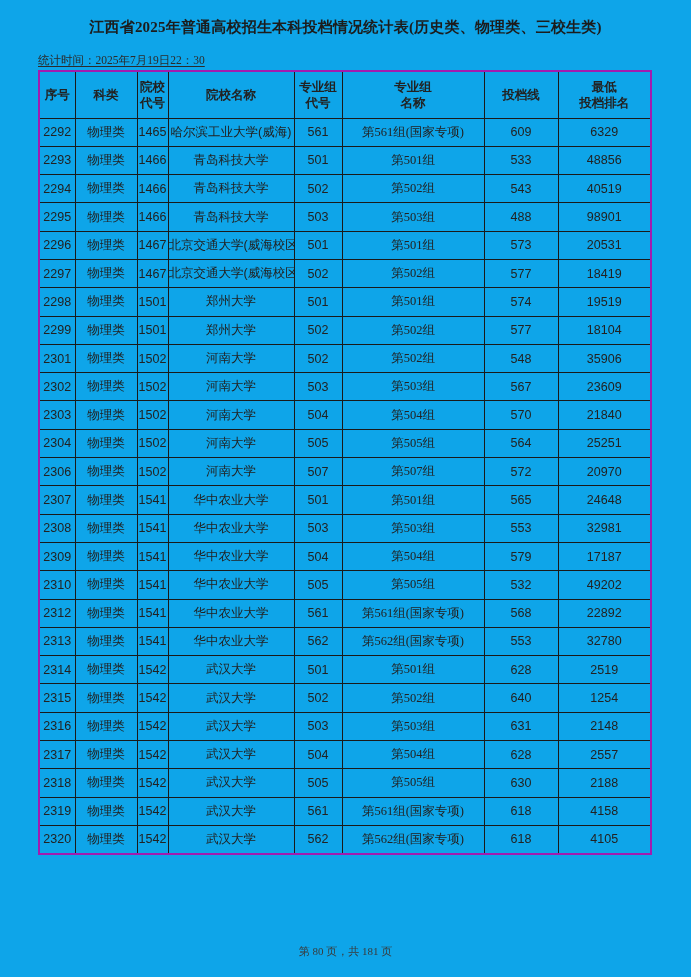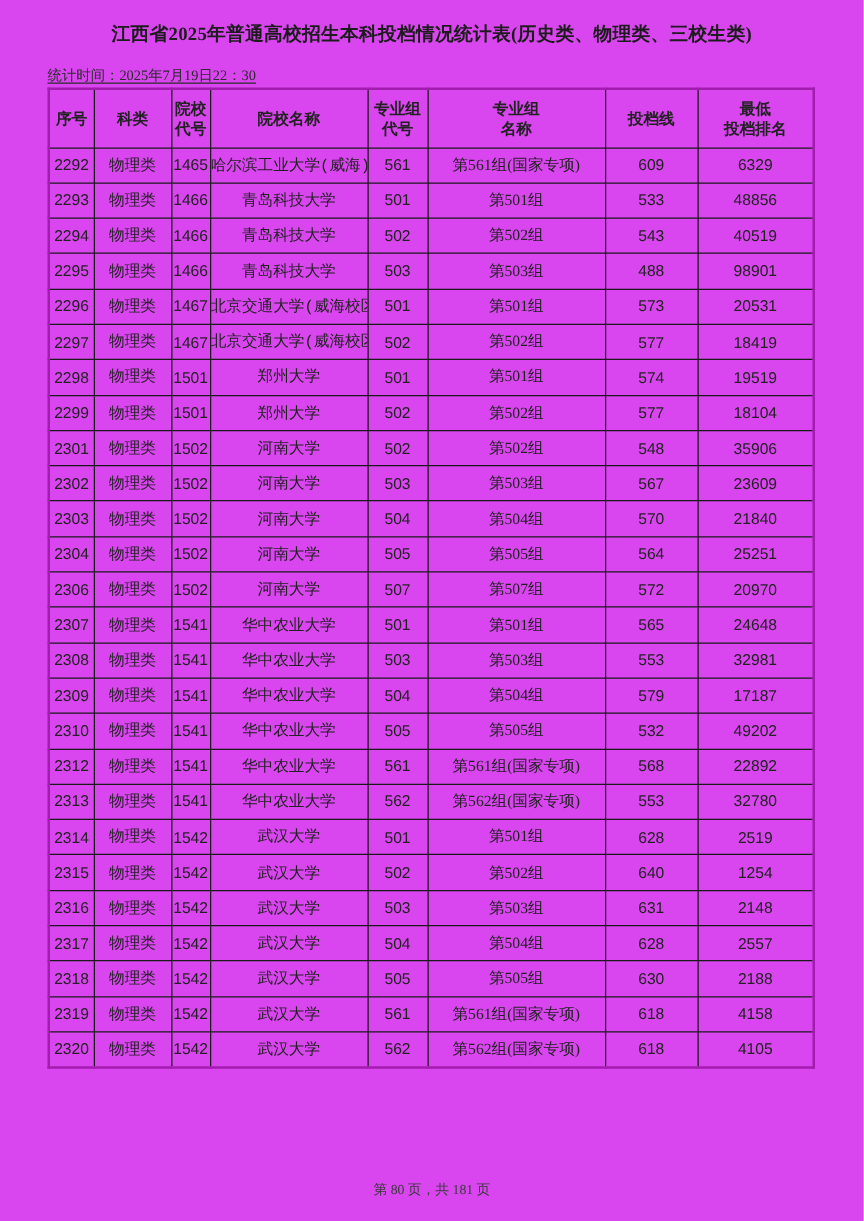--- a/index.html
+++ b/index.html
@@ -5,21 +5,21 @@
   html, body {
     margin: 0;
     padding: 0;
     background: #ffffff;
     font-family: "Liberation Sans", sans-serif;
   }
   .page {
     position: relative;
     width: 691px;
     height: 977px;
-    background: #d946ef;
+    background: #0ea5e9;
     overflow: hidden;
   }
   .title {
     position: absolute;
     top: 18px;
     left: 0;
     width: 691px;
     text-align: center;
     font-size: 15px;
     font-weight: bold;
@@ -69,21 +69,21 @@
     height: 28.3px;
   }
   table.results td {
     font-size: 12.5px;
     vertical-align: middle;
     text-align: center;
     color: #222222;
   }
   
   td.col-1 { color: #585858; font-family: Liberation Sans, sans-serif; }
-  td.col-3 { color: #585858; text-align: left; padding-left: 4px; font-family: Liberation Mono, monospace; }
+  td.col-3 { color: #585858; text-align: left; padding-left: 4px; font-family: Liberation Sans, sans-serif; }
   td.col-5 { color: #4e4e4e; text-align: left; padding-left: 3px; font-family: "Liberation Serif", serif; }
   td.col-0, td.col-2, td.col-4, td.col-6, td.col-7 { color: #242424; }
   .footer {
     position: absolute;
     top: 944px;
     left: 0;
     width: 691px;
     text-align: center;
     font-size: 11px;
     color: #3a3a3a;

